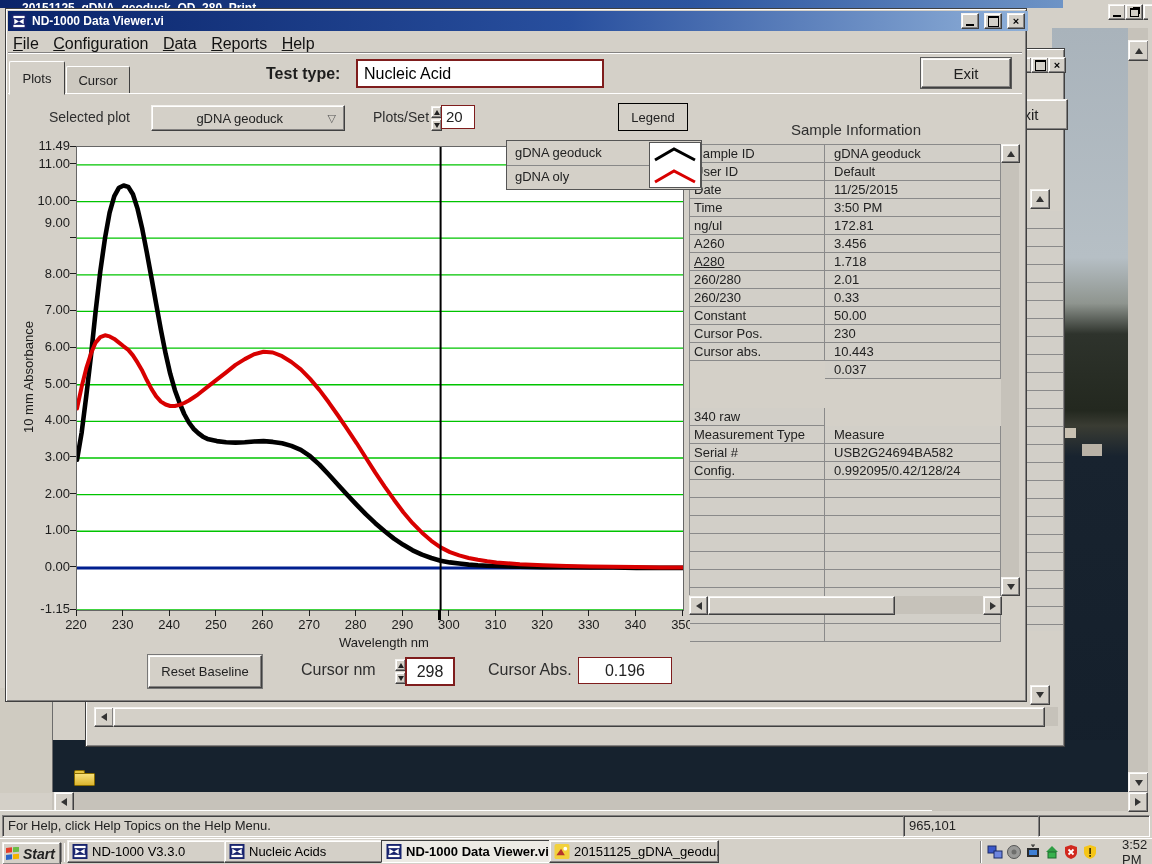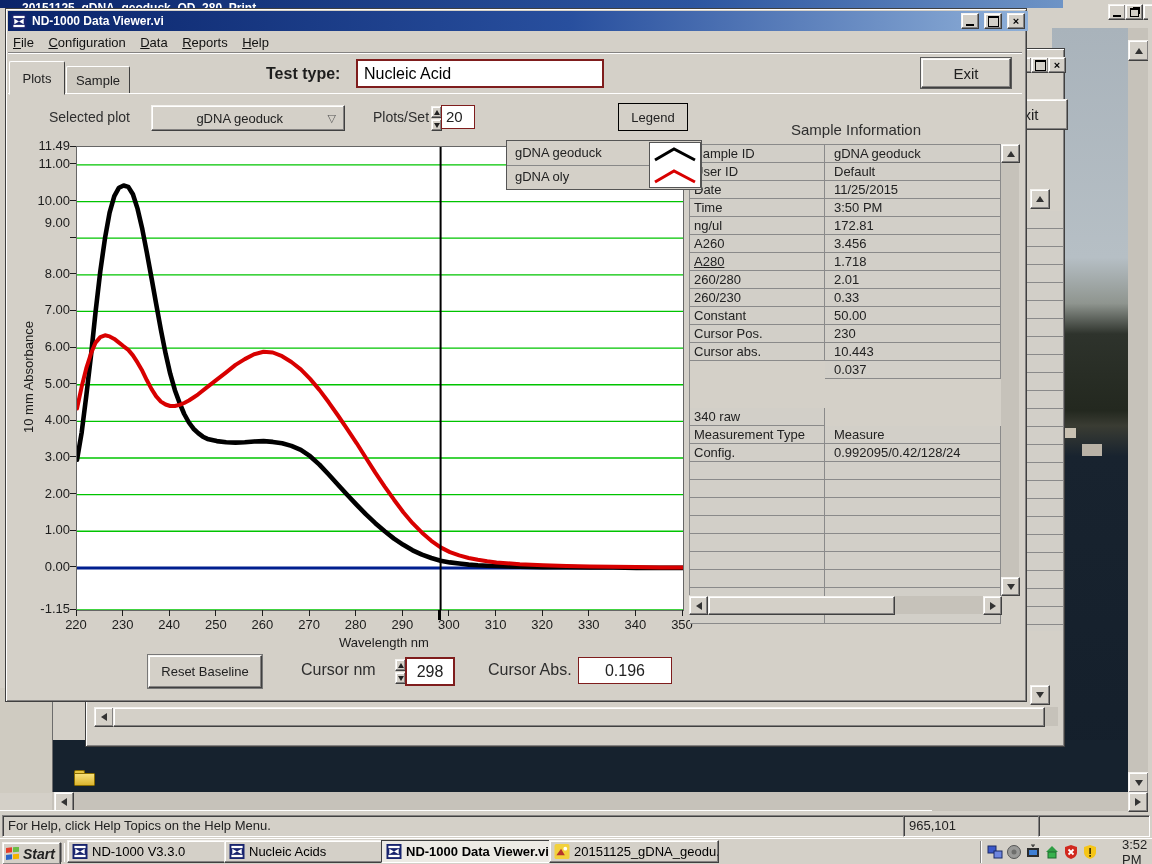--- a/index.html
+++ b/index.html
@@ -15,21 +15,21 @@
   .whitebox{background:#fff;border:1px solid #7f1d1d;}
   .winframe{background:#d4d0c8;border:1px solid #404040;
     box-shadow:inset 1px 1px 0 #fff,inset -1px -1px 0 #848281;}
   .titlebar{background:linear-gradient(90deg,#0a246a 0%,#284f9e 55%,#8fb0d8 100%);
     color:#fff;font-weight:bold;font-size:12px;display:flex;align-items:center;gap:5px;padding:0 3px;}
   .tbtn{width:16px;height:14px;display:flex;align-items:center;justify-content:center;font-size:9px;color:#000;}
   .g-min{width:8px;height:2px;background:#000;margin-top:7px;}
   .g-max{width:9px;height:8px;border:1px solid #000;border-top:2px solid #000;}
   .g-rest{width:7px;height:6px;border:1px solid #000;border-top:2px solid #000;box-shadow:2px -2px 0 -1px #000;}
   .g-x{font-size:11px;font-weight:bold;line-height:10px;}
-  .menuitem{display:inline-block;padding:2px 5px;font-size:13px;color:#111;}
+  .menuitem{display:inline-block;padding:2px 5px;font-size:16px;color:#111;}
   .menuitem .u{text-decoration:underline;}
   .tab{position:absolute;background:#d4d0c8;border-top:1px solid #fff;border-left:1px solid #fff;
     border-right:1px solid #404040;border-radius:2px 2px 0 0;font-size:13px;color:#222;
     display:flex;align-items:center;justify-content:center;}
   .lbl{color:#2e2e2e;}
   .arrow-up{width:0;height:0;border-left:4px solid transparent;border-right:4px solid transparent;border-bottom:6px solid #333;}
   .arrow-dn{width:0;height:0;border-left:4px solid transparent;border-right:4px solid transparent;border-top:6px solid #333;}
   .arrow-lt{width:0;height:0;border-top:4px solid transparent;border-bottom:4px solid transparent;border-right:6px solid #333;}
   .arrow-rt{width:0;height:0;border-top:4px solid transparent;border-bottom:4px solid transparent;border-left:6px solid #333;}
   .sb-btn{display:flex;align-items:center;justify-content:center;}
@@ -155,21 +155,21 @@
       <span class="menuitem"><span class="u">D</span>ata</span>
       <span class="menuitem"><span class="u">R</span>eports</span>
       <span class="menuitem"><span class="u">H</span>elp</span>
     </div>
     <div class="abs" style="left:2px;top:43px;width:1014px;height:0;border-top:1px solid #848281;border-bottom:1px solid #fff;"></div>
 
     <div class="tab" style="left:3px;top:52px;width:54px;height:32px;border-bottom:1px solid #d4d0c8;z-index:2;">
       <span>Plots</span>
     </div>
     <div class="tab" style="left:60px;top:57px;width:62px;height:26px;background:#cdc9c0;">
-      <span>Sample</span>
+      <span>Cursor</span>
     </div>
     <div class="abs" style="left:2px;top:84px;width:1014px;height:0;border-top:1px solid #fff;"></div>
 
     <div class="abs lbl" style="left:260px;top:56px;font-size:16px;font-weight:bold;color:#1d1d1d;">Test type:</div>
     <div class="abs whitebox" style="left:350px;top:50px;width:238px;height:25px;border-width:2px;font-size:16px;line-height:25px;padding-left:6px;color:#000;">
       <span>Nucleic Acid</span>
     </div>
     <div class="abs raised" style="left:915px;top:49px;width:88px;height:28px;display:flex;align-items:center;justify-content:center;font-size:15px;color:#222;outline:1px solid #5a5a5a;">
       <span>Exit</span>
     </div>
@@ -338,20 +338,24 @@
         </div>
         <div class="trow">
           <div class="cell" style="width: 135px; height: 18px; padding-left: 4px; position: relative; margin-top: 47px;">340 raw</div>
           <div class="cell" style="width: 176px; height: 18px; padding-left: 9px;">0.037</div>
         </div>
         <div class="trow">
           <div class="cell" style="width: 135px; height: 18px; padding-left: 4px; position: relative;">Measurement Type</div>
           <div class="cell" style="width: 176px; height: 18px; padding-left: 9px;">Measure</div>
         </div>
         <div class="trow">
+          <div class="cell" style="width: 135px; height: 18px; padding-left: 4px; position: relative;">Serial #</div>
+          <div class="cell" style="width: 176px; height: 18px; padding-left: 9px;">USB2G24694BA582</div>
+        </div>
+        <div class="trow">
           <div class="cell" style="width: 135px; height: 18px; padding-left: 4px; position: relative;">Config.</div>
           <div class="cell" style="width: 176px; height: 18px; padding-left: 9px;">0.992095/0.42/128/24</div>
         </div>
         <div class="trow">
           <div class="cell" style="width: 135px; height: 18px; padding-left: 4px; position: relative;"></div>
           <div class="cell" style="width: 176px; height: 18px; padding-left: 9px;"></div>
         </div>
         <div class="trow">
           <div class="cell" style="width: 135px; height: 18px; padding-left: 4px; position: relative;"></div>
           <div class="cell" style="width: 176px; height: 18px; padding-left: 9px;"></div>

